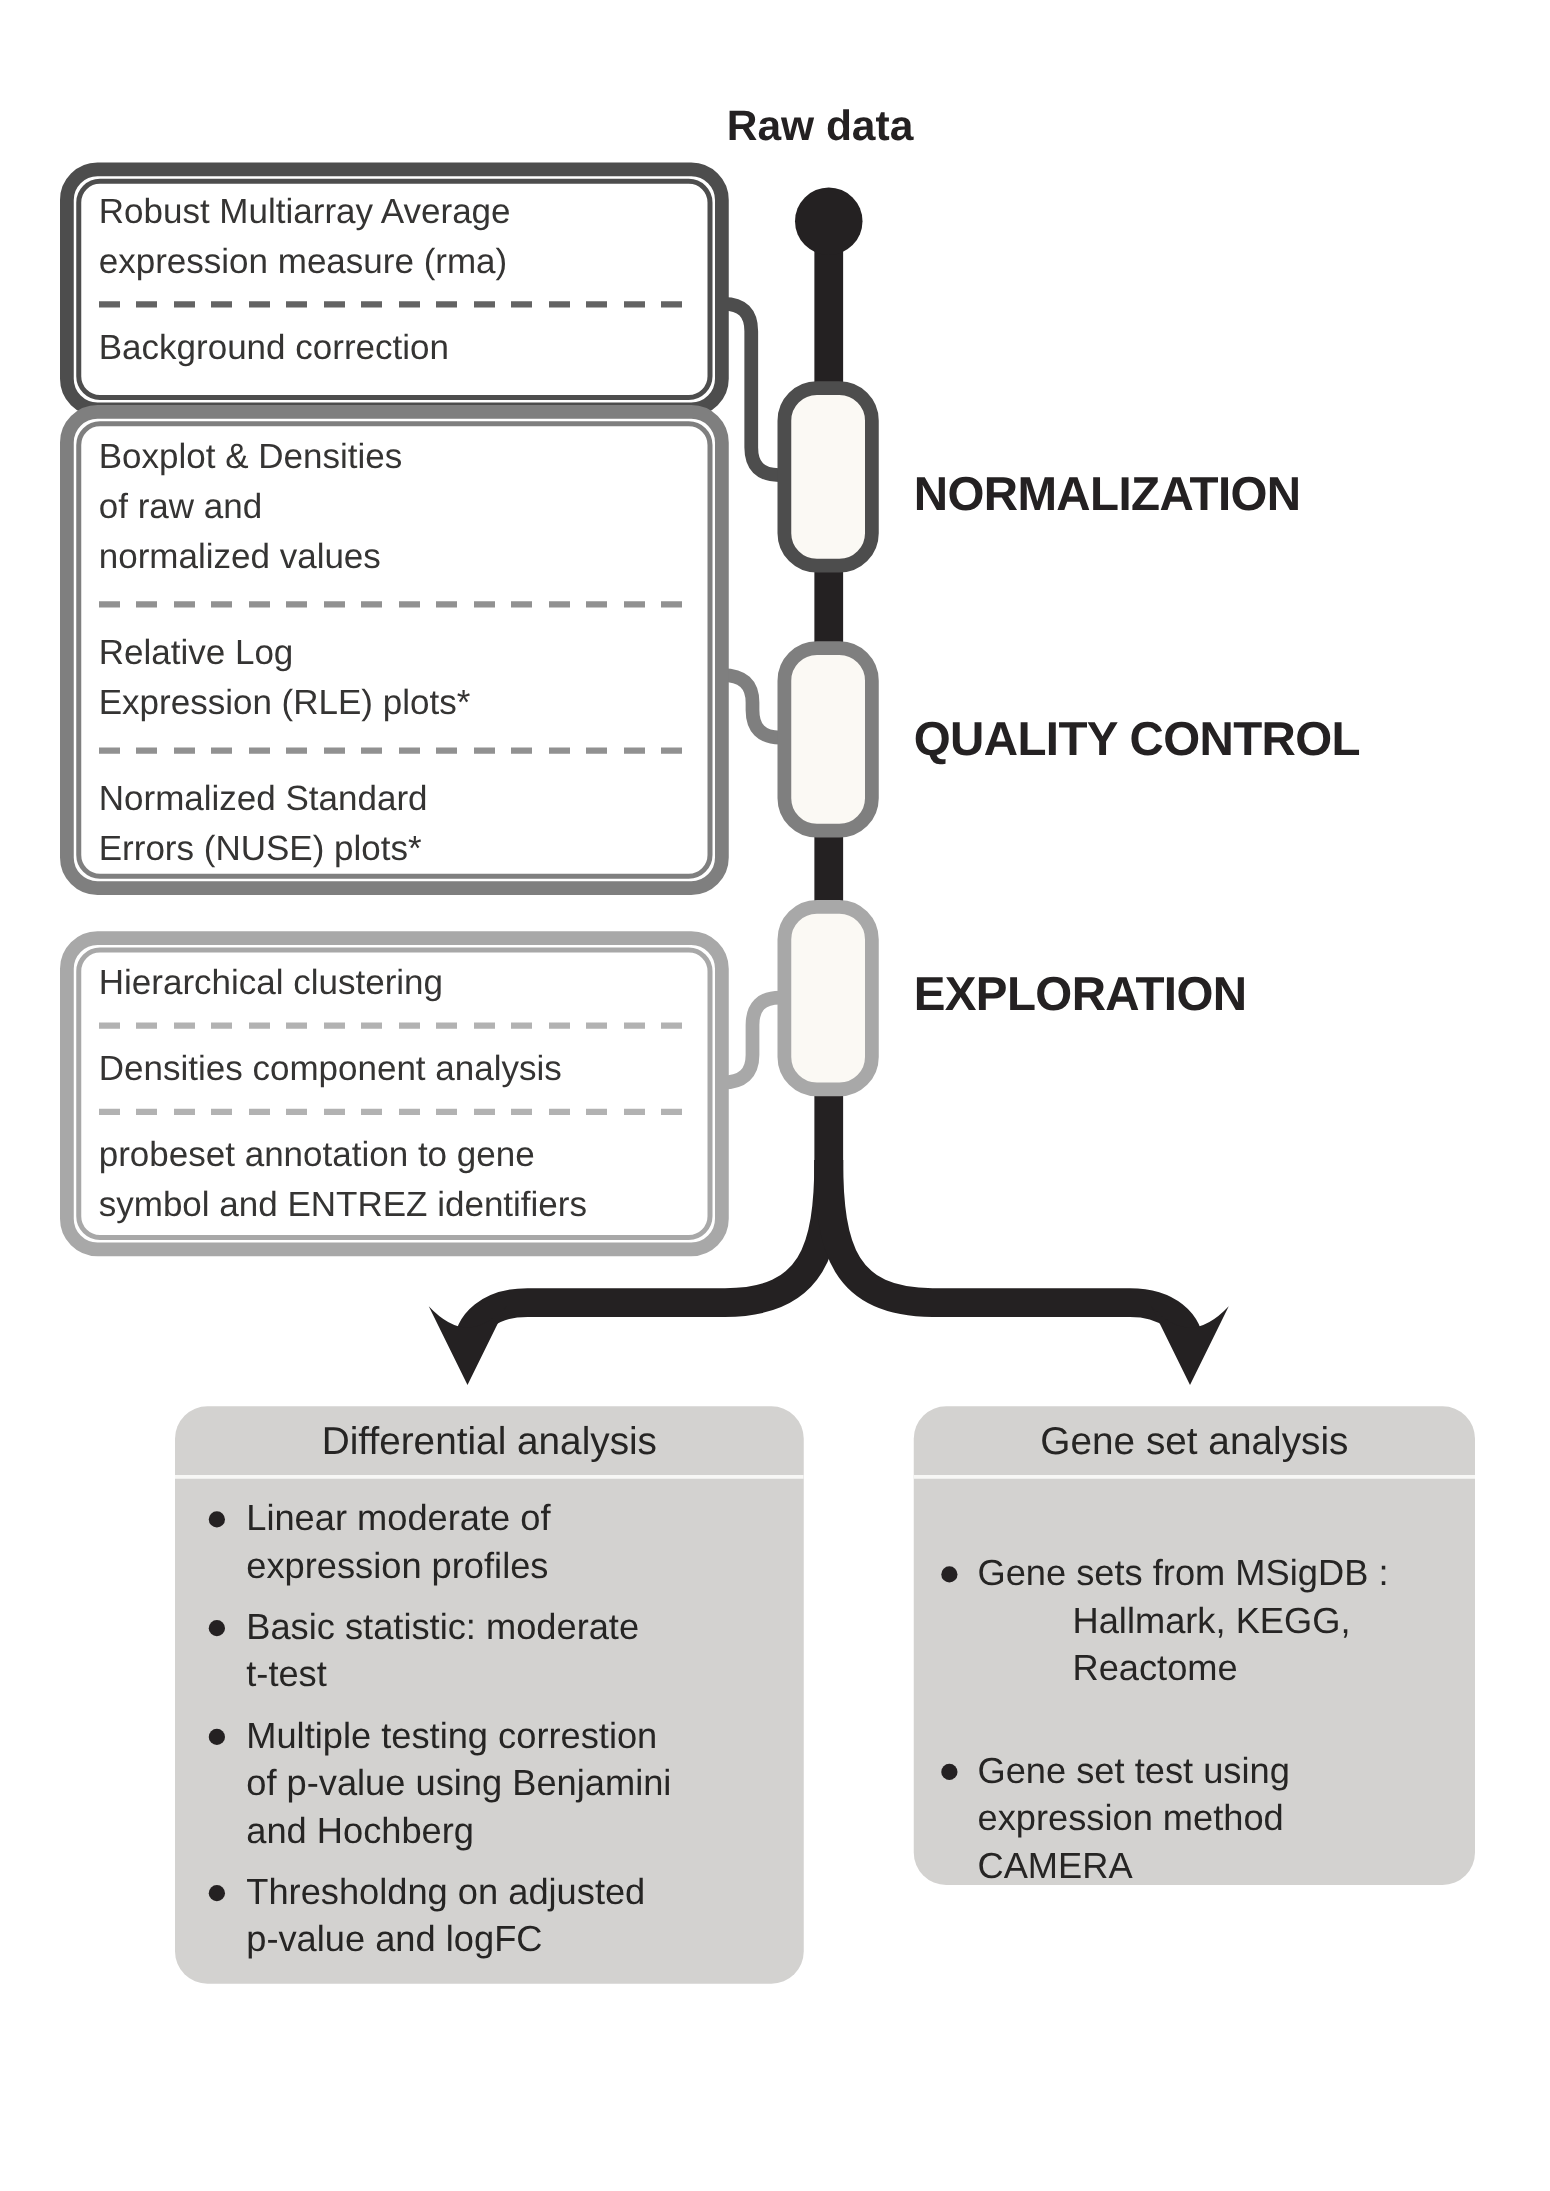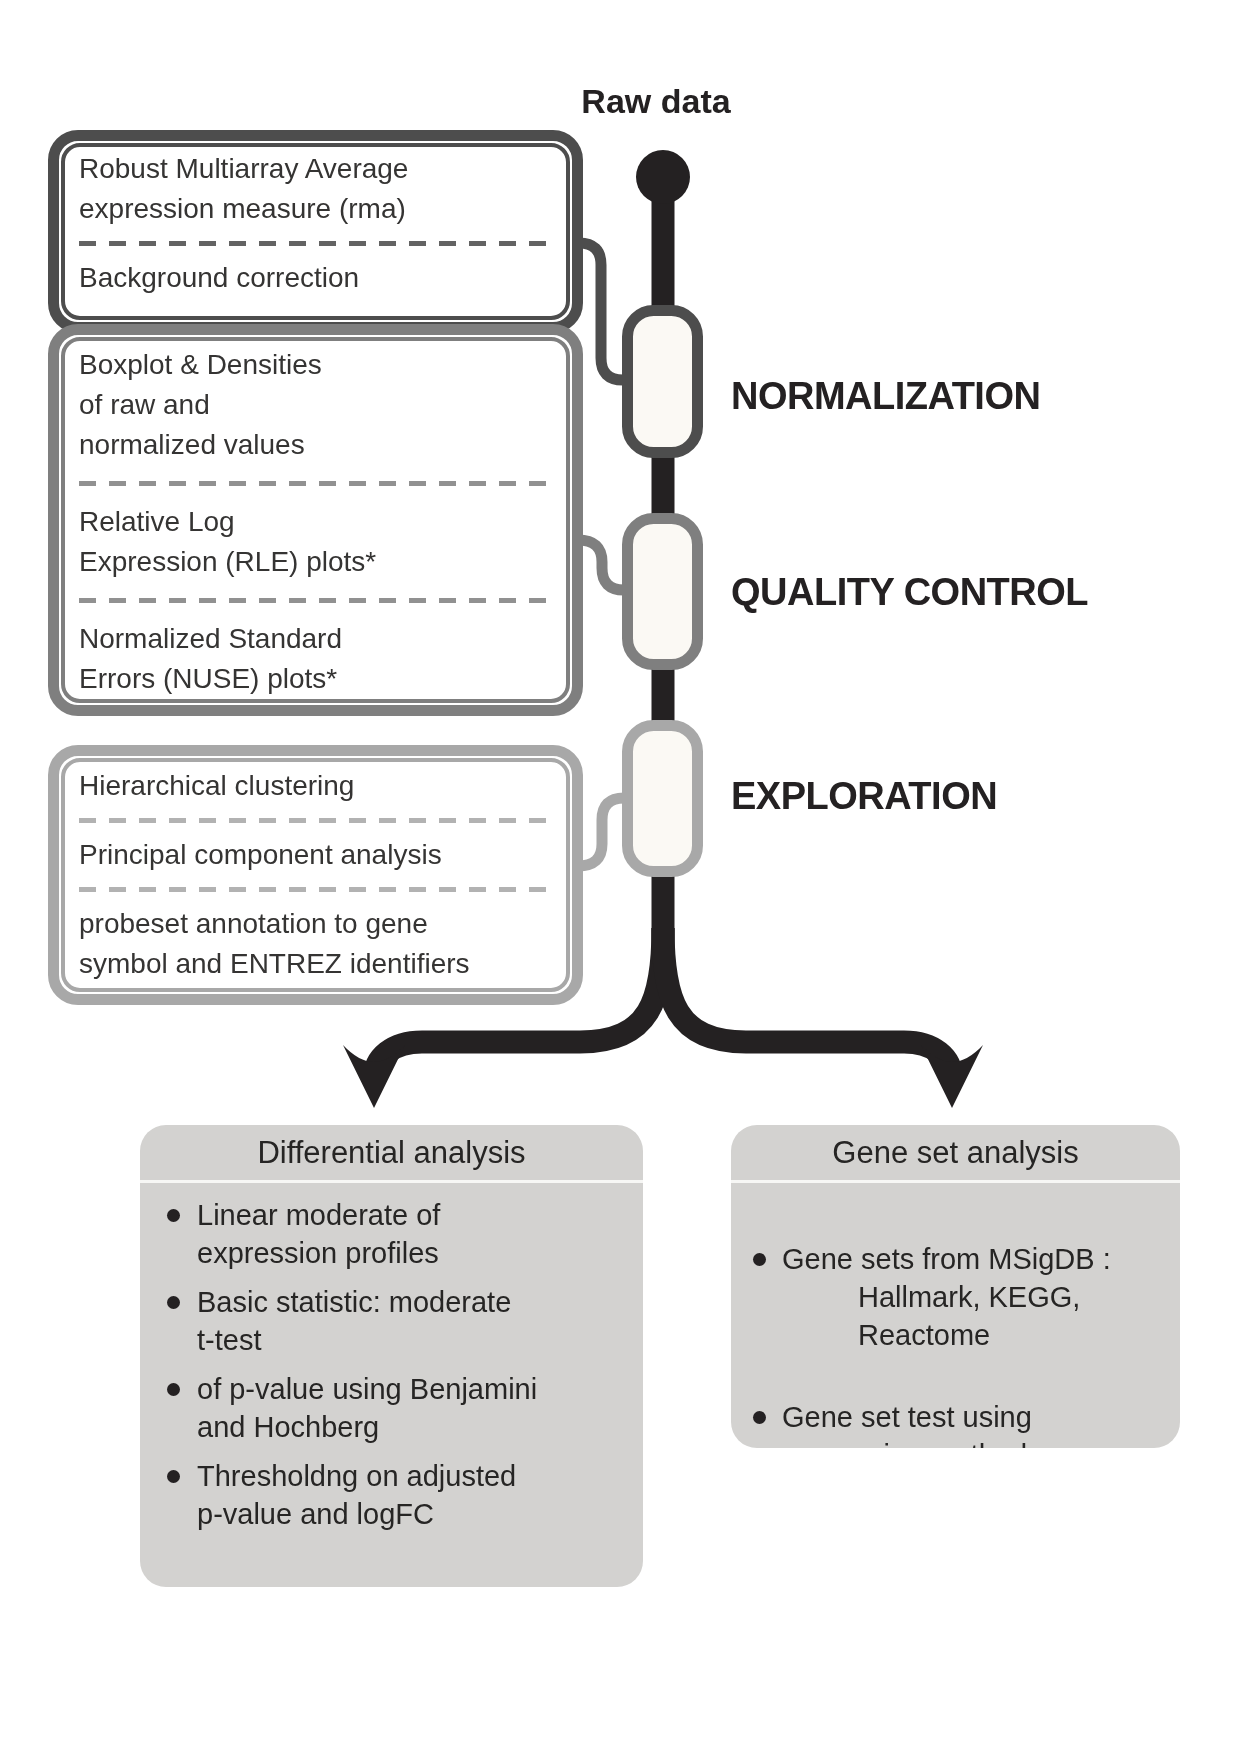--- a/index.html
+++ b/index.html
@@ -102,21 +102,21 @@
       <div class="dash"></div>
       <div class="ln">Normalized Standard</div>
       <div class="ln">Errors (NUSE) plots*</div>
     </div>
   </div>
 
   <div class="flowbox b3" style="top:745px;height:260px;">
     <div class="inner" style="padding-top:4px;">
       <div class="ln">Hierarchical clustering</div>
       <div class="dash"></div>
-      <div class="ln">Principal component analysis</div>
+      <div class="ln">Densities component analysis</div>
       <div class="dash"></div>
       <div class="ln">probeset annotation to gene</div>
       <div class="ln">symbol and ENTREZ identifiers</div>
     </div>
   </div>
 
   <div class="stage-label" style="top:376px;">NORMALIZATION</div>
   <div class="stage-label" style="top:572px;">QUALITY CONTROL</div>
   <div class="stage-label" style="top:776px;">
     <div>EXPLORATION</div>
@@ -128,32 +128,33 @@
       <ul class="bullets">
         <li>
           <div class="bln">Linear moderate of</div>
           <div class="bln">expression profiles</div>
         </li>
         <li>
           <div class="bln">Basic statistic: moderate</div>
           <div class="bln">t-test</div>
         </li>
         <li>
+          <div class="bln">Multiple testing correstion</div>
           <div class="bln">of p-value using Benjamini</div>
           <div class="bln">and Hochberg</div>
         </li>
         <li>
           <div class="bln">Thresholdng on adjusted</div>
           <div class="bln">p-value and logFC</div>
         </li>
       </ul>
     </div>
   </div>
 
-  <div class="panel panel-right" style="left:731px;top:1125px;width:449px;height:323px;">
+  <div class="panel panel-right" style="left:731px;top:1125px;width:449px;height:383px;">
     <div class="panel-title">Gene set analysis</div>
     <div class="panel-body">
       <ul class="bullets">
         <li>
           <div class="bln">Gene sets from MSigDB :</div>
           <div class="bln indent">Hallmark, KEGG,</div>
           <div class="bln indent">Reactome</div>
         </li>
         <li>
           <div class="bln">Gene set test using</div>

